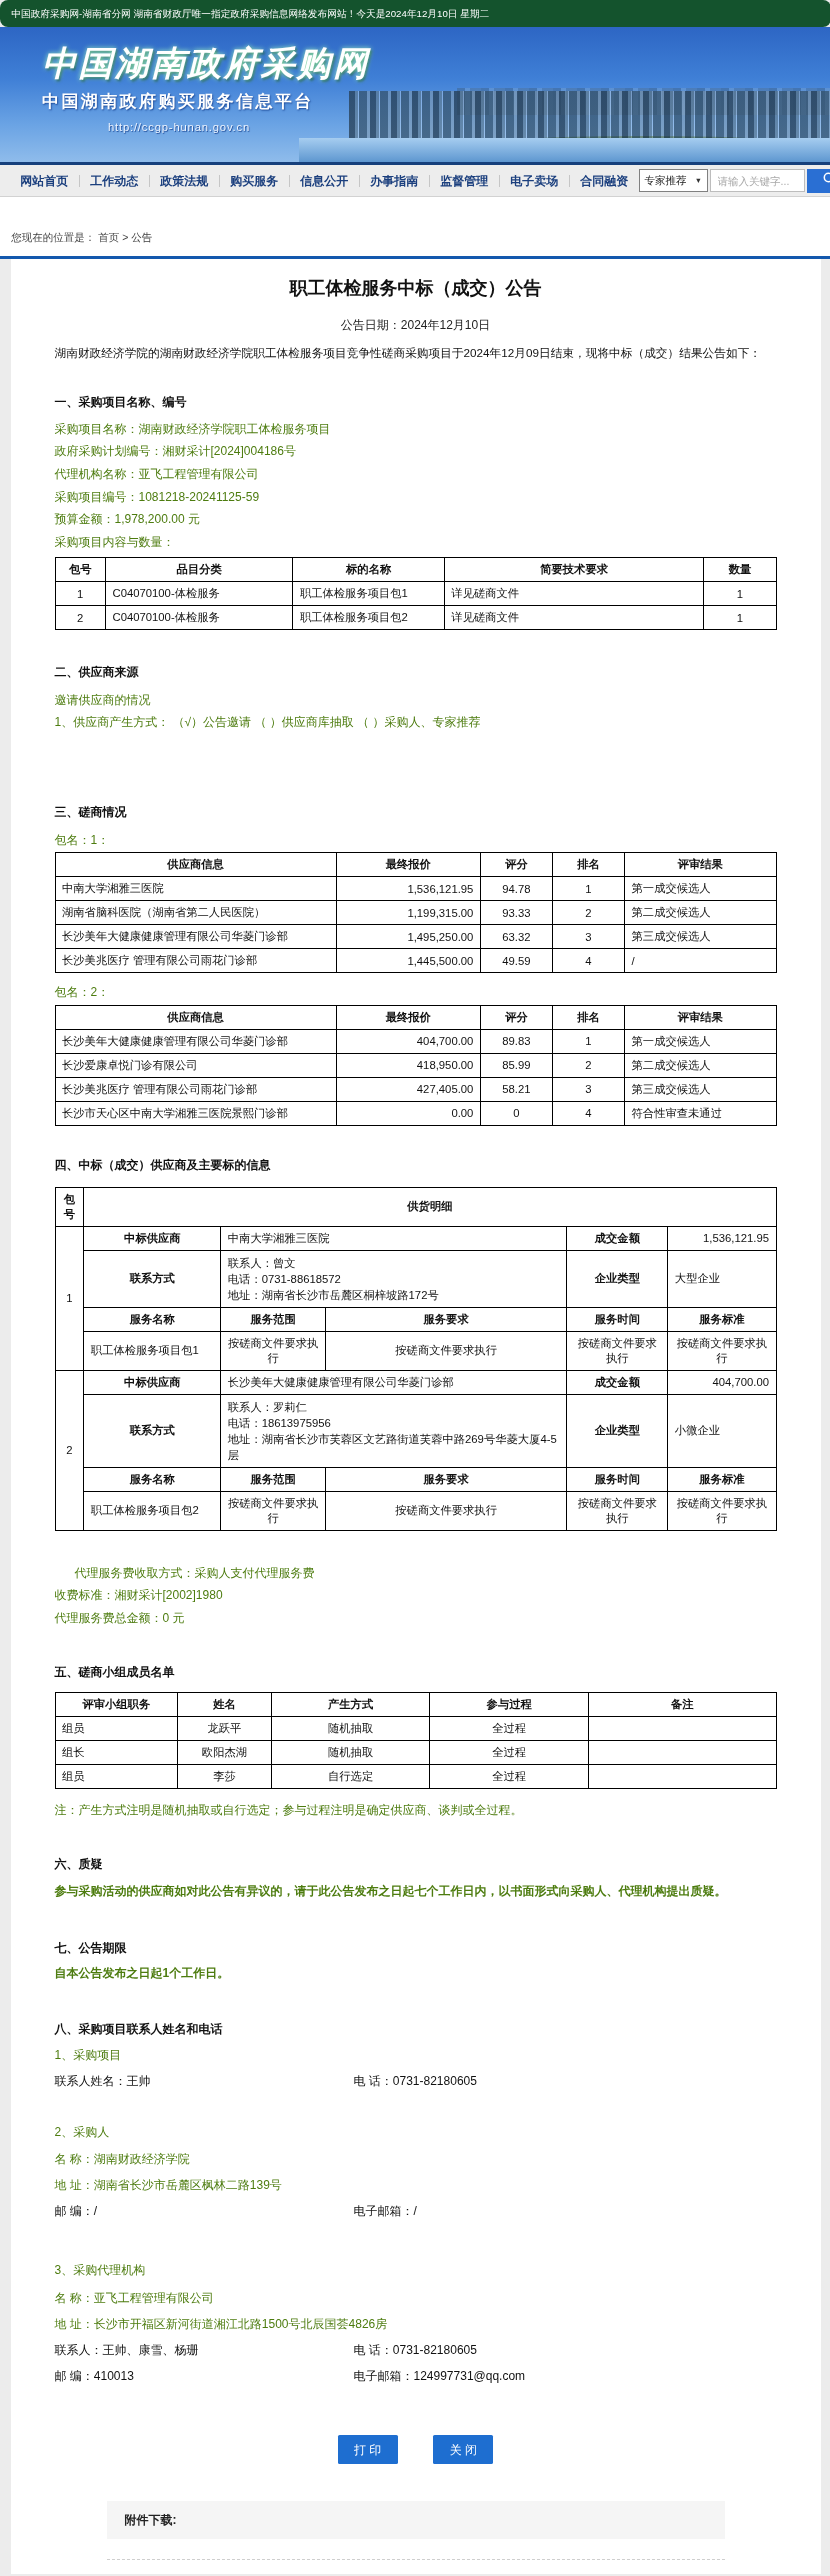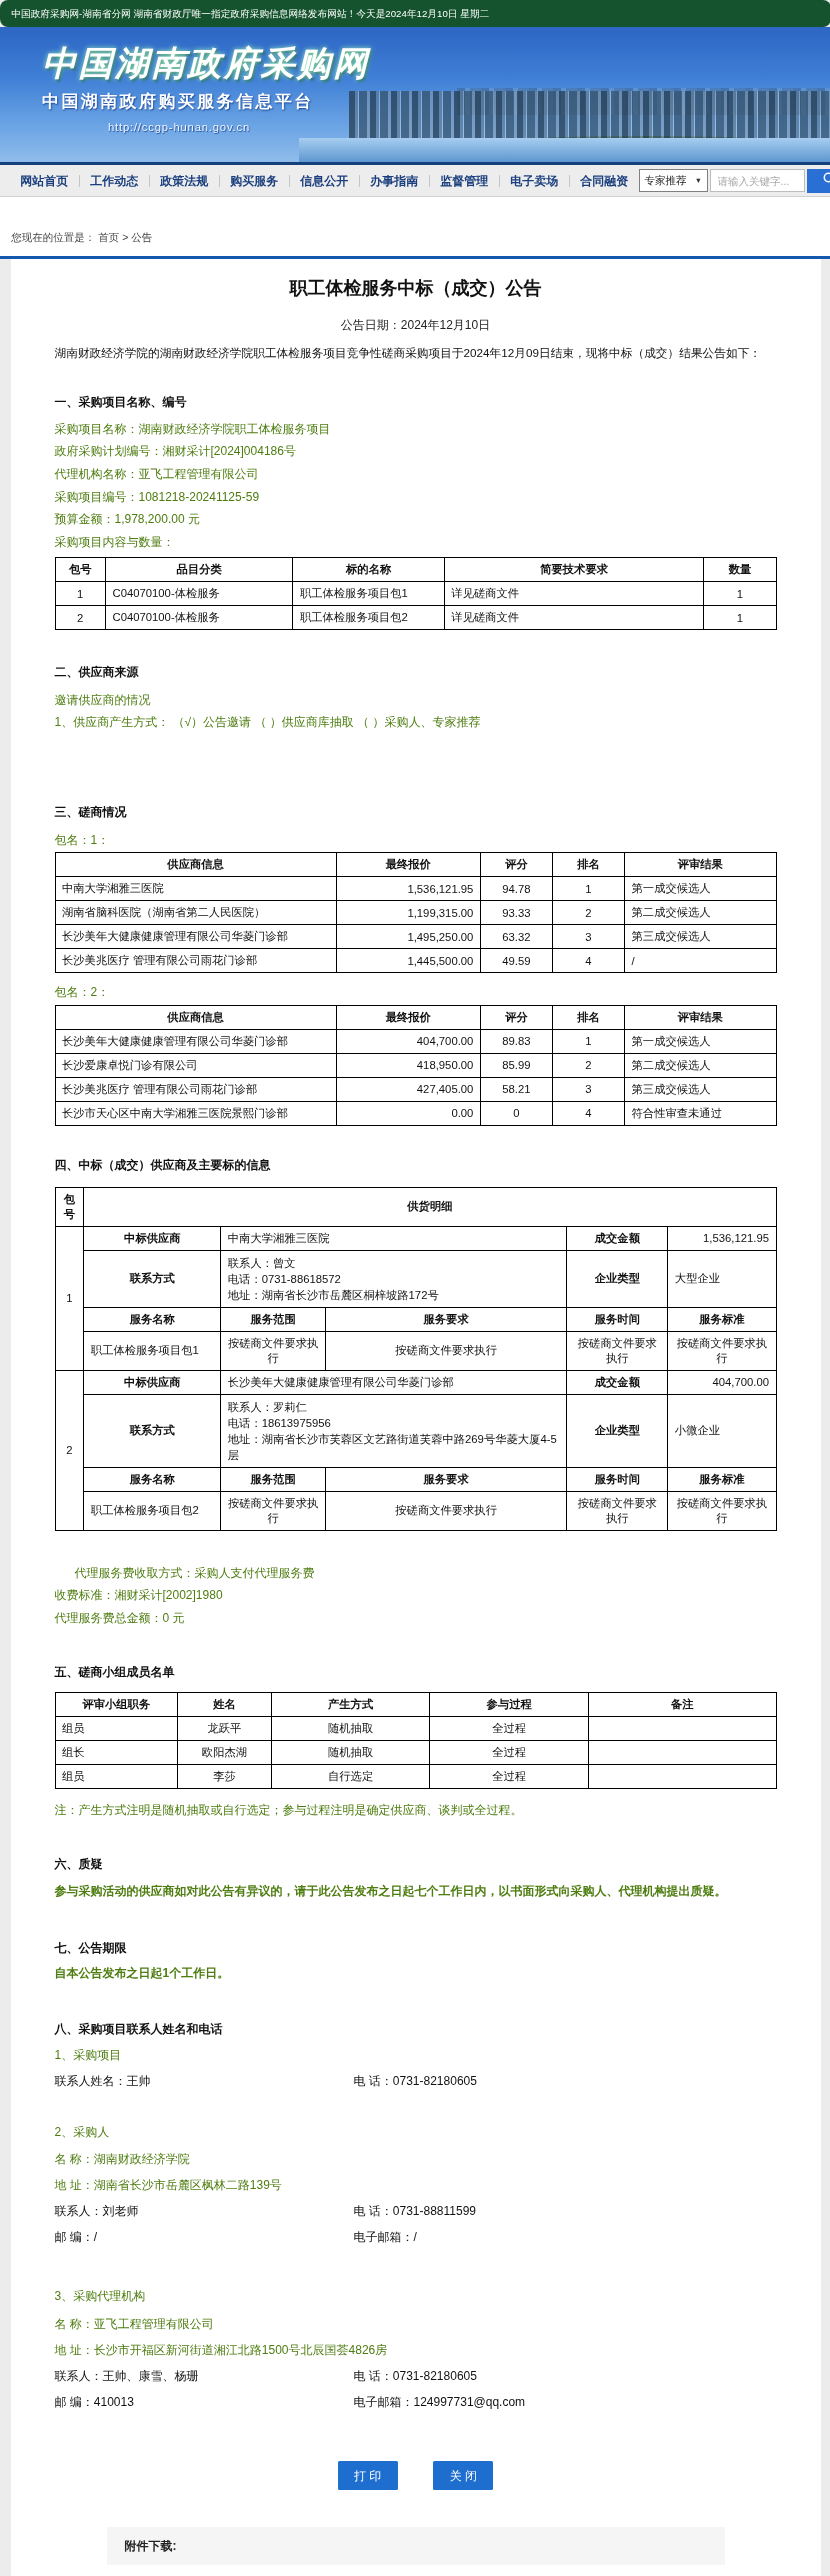--- a/index.html
+++ b/index.html
@@ -393,24 +393,20 @@
   <div class="fline" style="margin-top:9.7px;">1、采购项目</div>
   <div class="two-col">
     <span class="l">联系人姓名：王帅</span>
     <span>电 话：0731-82180605</span>
   </div>
 
   <div class="fline" style="margin-top:34px;">2、采购人</div>
   <div class="fline" style="margin-top:9.7px;">名 称：湖南财政经济学院</div>
   <div class="fline" style="margin-top:9px;">地 址：湖南省长沙市岳麓区枫林二路139号</div>
   <div class="two-col">
-    <span class="l">联系人：刘老师</span>
-    <span>电 话：0731-88811599</span>
-  </div>
-  <div class="two-col">
     <span class="l">邮 编：/</span>
     <span>电子邮箱：/</span>
   </div>
 
   <div class="fline" style="margin-top:42px;">3、采购代理机构</div>
   <div class="fline" style="margin-top:11.3px;">名 称：亚飞工程管理有限公司</div>
   <div class="fline" style="margin-top:9px;">地 址：长沙市开福区新河街道湘江北路1500号北辰国荟4826房</div>
   <div class="two-col">
     <span class="l">联系人：王帅、康雪、杨珊</span>
     <span>电 话：0731-82180605</span>

